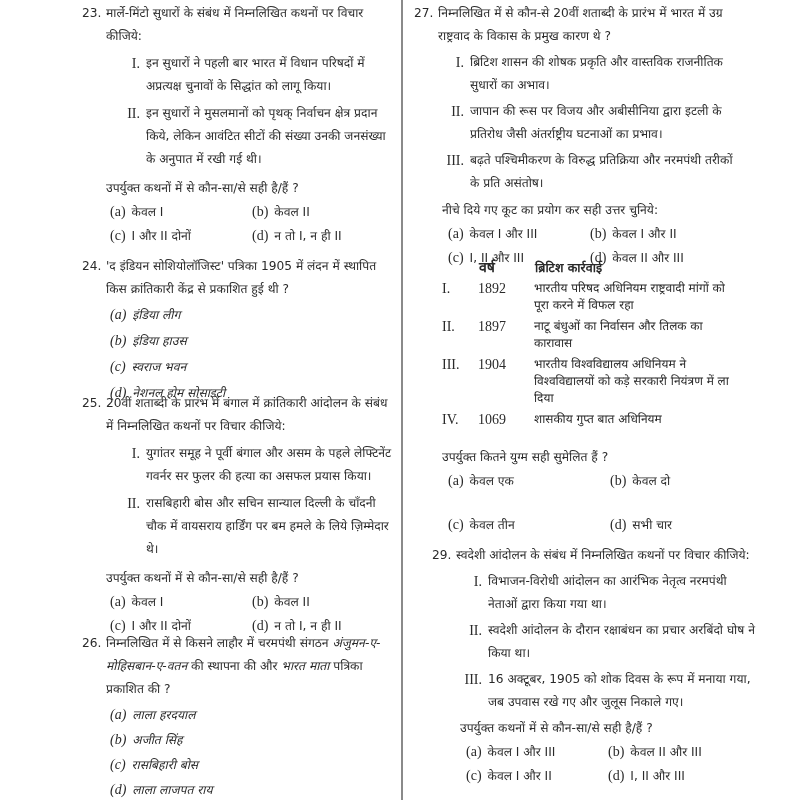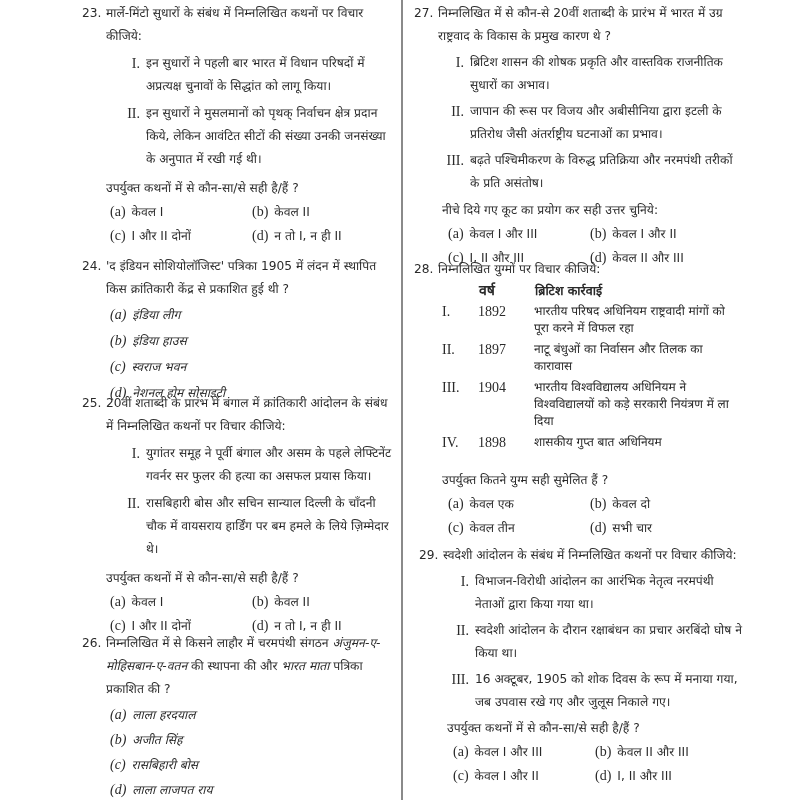--- a/index.html
+++ b/index.html
@@ -138,24 +138,20 @@
       <div class="ask" style="margin-top:4px; padding-left:28px;">नीचे दिये गए कूट का प्रयोग कर सही उत्तर चुनिये:</div>
       <div class="opts2" style="padding-left:34px;">
         <div class="opt"><span class="ol">(a)</span><span>केवल I और III</span></div>
         <div class="opt"><span class="ol">(b)</span><span>केवल I और II</span></div>
         <div class="opt"><span class="ol">(c)</span><span>I, II और III</span></div>
         <div class="opt"><span class="ol">(d)</span><span>केवल II और III</span></div>
       </div>
     </div>
 
     <div class="q" style="left:6px; top:258px; width:326px;">
-      <div class="qhead">
-        <span class="qnum">28.</span>
-        <span>निम्नलिखित युग्मों पर विचार कीजिये:</span>
-      </div>
       <table class="pairs" style="margin-left:28px;">
         <tbody>
             <tr>
           <th class="c1"></th>
           <th class="c2">वर्ष</th>
           <th class="c3">ब्रिटिश कार्रवाई</th>
         </tr>
         <tr>
           <td class="c1">I.</td>
           <td class="c2">1892</td>
@@ -166,35 +162,35 @@
           <td class="c2">1897</td>
           <td class="c3">नाटू बंधुओं का निर्वासन और तिलक का कारावास</td>
         </tr>
         <tr>
           <td class="c1">III.</td>
           <td class="c2">1904</td>
           <td class="c3">भारतीय विश्वविद्यालय अधिनियम ने विश्वविद्यालयों को कड़े सरकारी नियंत्रण में ला दिया</td>
         </tr>
         <tr>
           <td class="c1">IV.</td>
-          <td class="c2">1898</td>
+          <td class="c2">1069</td>
           <td class="c3">शासकीय गुप्त बात अधिनियम</td>
         </tr>
       </tbody>
         </table>
       <div class="ask" style="margin-top:14px; padding-left:28px;">उपर्युक्त कितने युग्म सही सुमेलित हैं ?</div>
-      <div class="opts2" style="padding-left:34px;">
+      <div class="opts2" style="padding-left:34px;gap:20px;">
         <div class="opt"><span class="ol">(a)</span><span>केवल एक</span></div>
         <div class="opt"><span class="ol">(b)</span><span>केवल दो</span></div>
         <div class="opt"><span class="ol">(c)</span><span>केवल तीन</span></div>
         <div class="opt"><span class="ol">(d)</span><span>सभी चार</span></div>
       </div>
     </div>
 
-    <div class="q" style="left:11px; top:544px; width:326px;">
+    <div class="q" style="left:24px; top:544px; width:326px;">
       <div class="qhead">
         <span class="qnum">29.</span>
         <span>स्वदेशी आंदोलन के संबंध में निम्नलिखित कथनों पर विचार कीजिये:</span>
       </div>
       <div class="stmt" style="margin-top:3px; padding-left:56px;">
         <span class="roman" style="width:50px;">I.</span>
         <span>विभाजन-विरोधी आंदोलन का आरंभिक नेतृत्व नरमपंथी नेताओं द्वारा किया गया था।</span>
       </div>
       <div class="stmt" style="margin-top:3px; padding-left:56px;">
         <span class="roman" style="width:50px;">II.</span>

